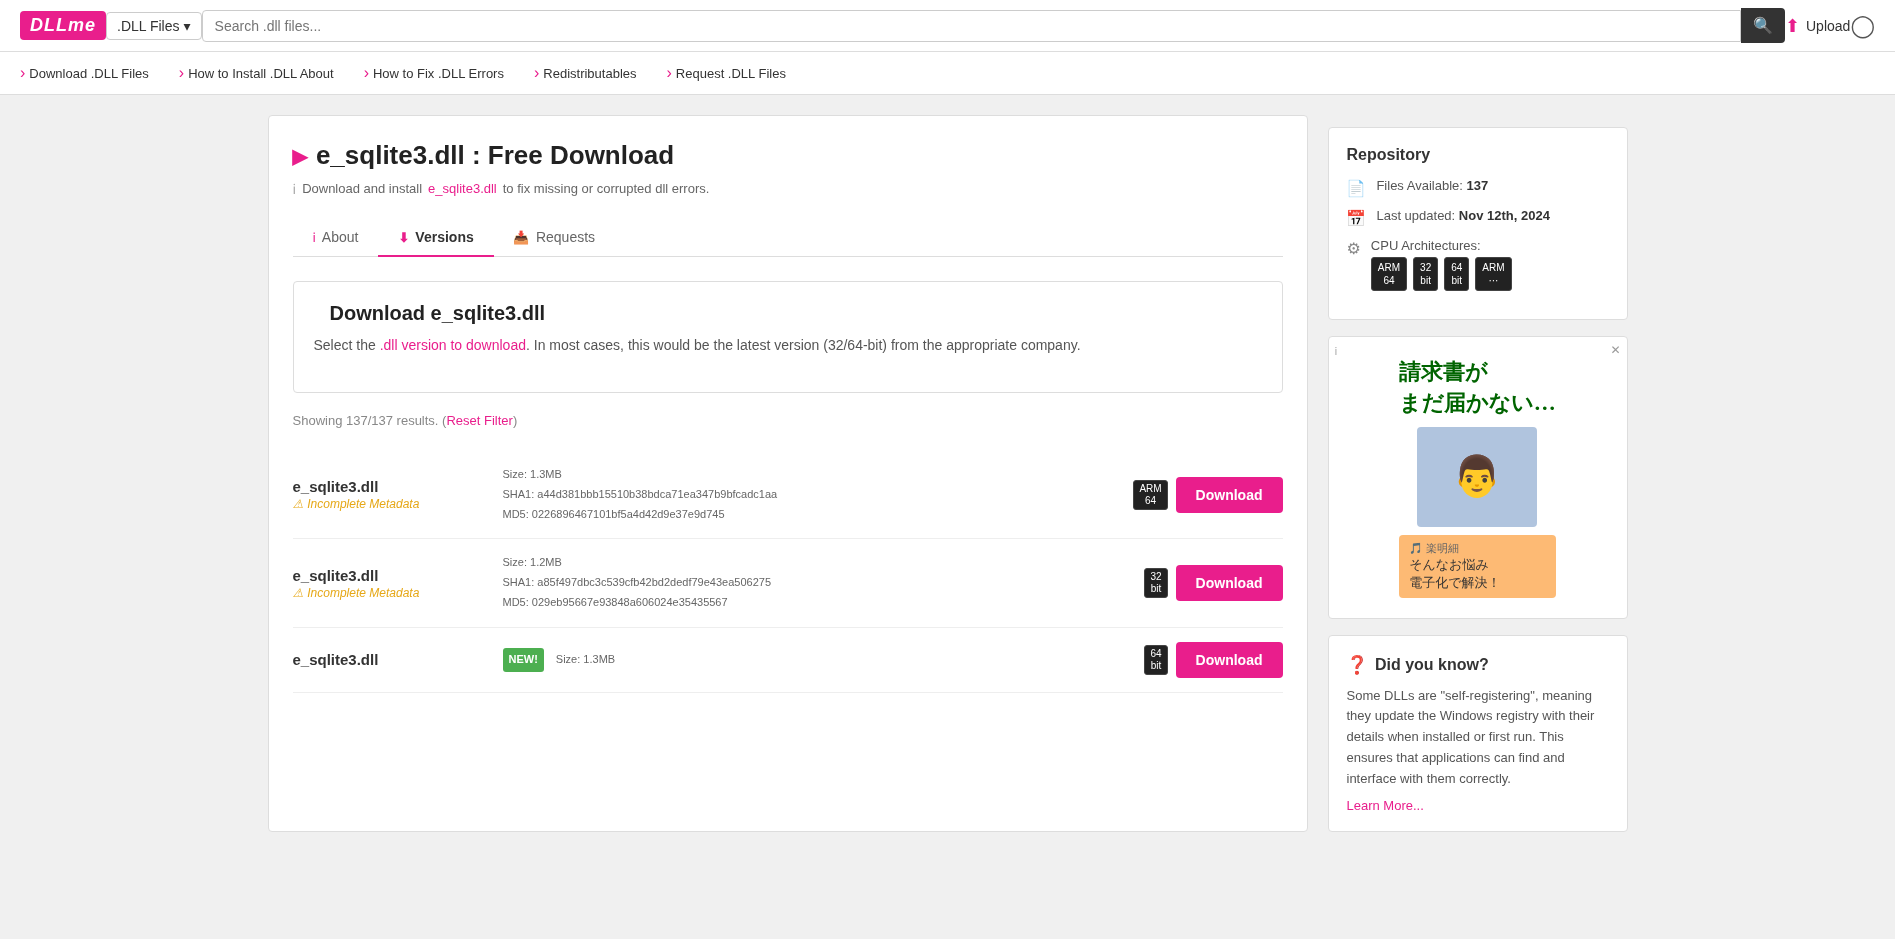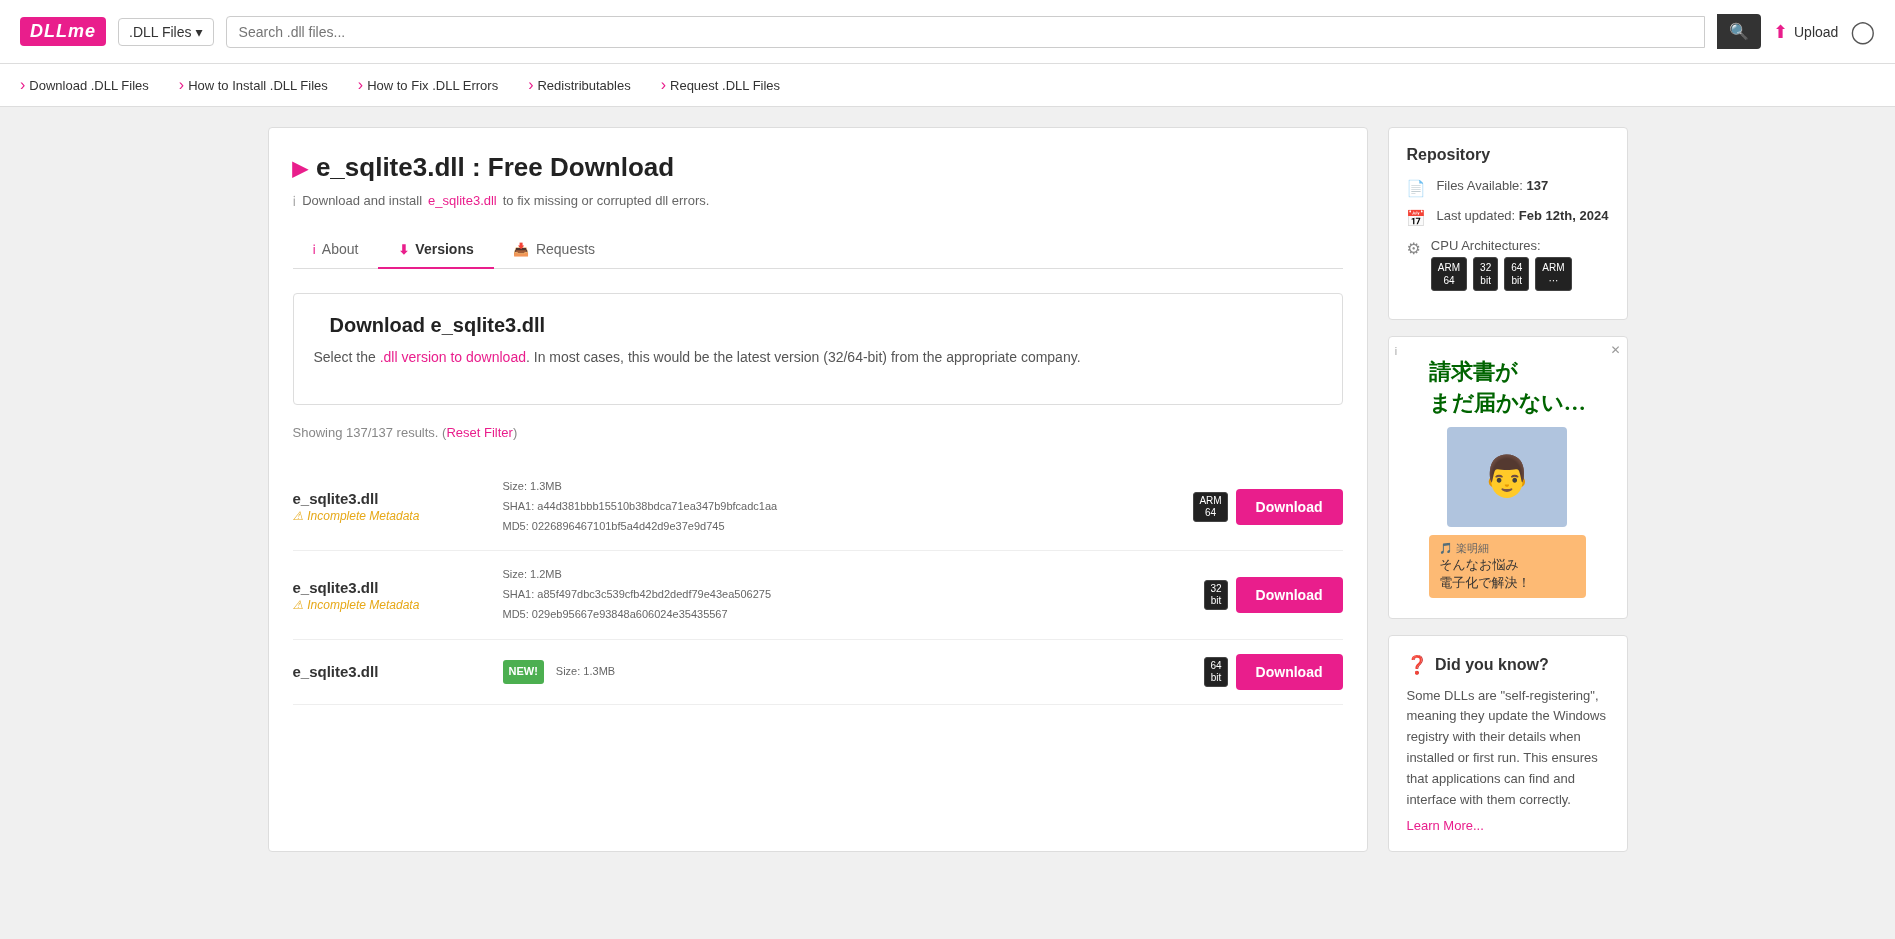--- a/index.html
+++ b/index.html
@@ -1,36 +1,36 @@
 <!DOCTYPE html>
 <html><head>
   <meta charset="utf-8">
   <style>
     * { margin: 0; padding: 0; box-sizing: border-box; }
     body { font-family: Arial, sans-serif; font-size: 14px; background: #f0f0f0; color: #333; }
 
     
-    .header { background: #fff; border-bottom: 1px solid #ddd; padding: 0 20px; display: flex; align-items: center; gap: 12px; height: 64px; }
+    .header { background: #fff; border-bottom: 1px solid #ddd; padding: 0 20px; display: flex; align-items: center; gap: 0; height: 52px; }
     .logo { background: #e91e8c; color: #fff; font-weight: 900; font-size: 18px; padding: 4px 10px; border-radius: 4px; font-style: italic; letter-spacing: 1px; }
     .dll-dropdown { border: 1px solid #ccc; border-radius: 4px; padding: 5px 10px; font-size: 14px; cursor: pointer; background: #fff; display: flex; align-items: center; gap: 4px; }
     .search-bar { flex: 1; border: 1px solid #ccc; border-radius: 4px 0 0 4px; padding: 7px 12px; font-size: 14px; outline: none; }
     .search-btn { background: #333; border: none; padding: 8px 12px; cursor: pointer; border-radius: 0 4px 4px 0; color: #fff; font-size: 16px; }
     .upload-btn { display: flex; align-items: center; gap: 6px; color: #333; font-size: 14px; cursor: pointer; font-weight: 500; }
     .upload-icon { color: #e91e8c; font-size: 18px; }
     .account-icon { font-size: 22px; color: #555; cursor: pointer; }
 
     
     .nav-bar { background: #fff; border-bottom: 1px solid #ddd; padding: 0 20px; display: flex; gap: 30px; }
     .nav-item { display: flex; align-items: center; gap: 4px; padding: 12px 0; font-size: 13px; color: #333; cursor: pointer; text-decoration: none; }
     .nav-item::before { content: '›'; color: #e91e8c; font-size: 16px; }
 
     
     .main-container { max-width: 1400px; margin: 0 auto; padding: 20px; display: flex; gap: 20px; }
     .content-area { flex: 1; background: #fff; border: 1px solid #ddd; border-radius: 4px; padding: 24px; }
-    .sidebar { width: 240px; }
+    .sidebar { width: 300px; margin-top: 12px; }
 
     
     .page-title { font-size: 26px; font-weight: 700; color: #222; display: flex; align-items: center; gap: 8px; margin-bottom: 8px; }
     .page-title-arrow { color: #e91e8c; font-size: 20px; }
     .subtitle { font-size: 13px; color: #666; margin-bottom: 20px; display: flex; align-items: center; gap: 6px; }
     .subtitle a { color: #e91e8c; text-decoration: none; }
     .info-icon { color: #aaa; font-size: 14px; }
 
     
     .tabs { display: flex; border-bottom: 1px solid #ddd; margin-bottom: 24px; }
@@ -115,21 +115,21 @@
     <span>Upload</span>
   </div>
   <div class="account-icon">◯</div>
 </div>
 
 <div class="nav-bar">
   <a class="nav-item">
     <span>Download .DLL Files</span>
   </a>
   <a class="nav-item">
-    <span>How to Install .DLL Files</span>
+    <span>How to Install .DLL About</span>
   </a>
   <a class="nav-item">
     <span>How to Fix .DLL Errors</span>
   </a>
   <a class="nav-item">
     <span>Redistributables</span>
   </a>
   <a class="nav-item">
     <span>Request .DLL Files</span>
   </a>
@@ -240,21 +240,21 @@
         <span class="repo-icon">📄</span>
         <div>
           <span>Files Available:</span>
           <strong>137</strong>
         </div>
       </div>
       <div class="repo-item">
         <span class="repo-icon">📅</span>
         <div>
           <span>Last updated:</span>
-          <strong>Feb 12th, 2024</strong>
+          <strong>Nov 12th, 2024</strong>
         </div>
       </div>
       <div class="repo-item">
         <span class="repo-icon">⚙</span>
         <div>
           <div>CPU Architectures:</div>
           <div class="cpu-badges">
             <div class="cpu-badge">ARM<br>64</div>
             <div class="cpu-badge">32<br>bit</div>
             <div class="cpu-badge">64<br>bit</div>

